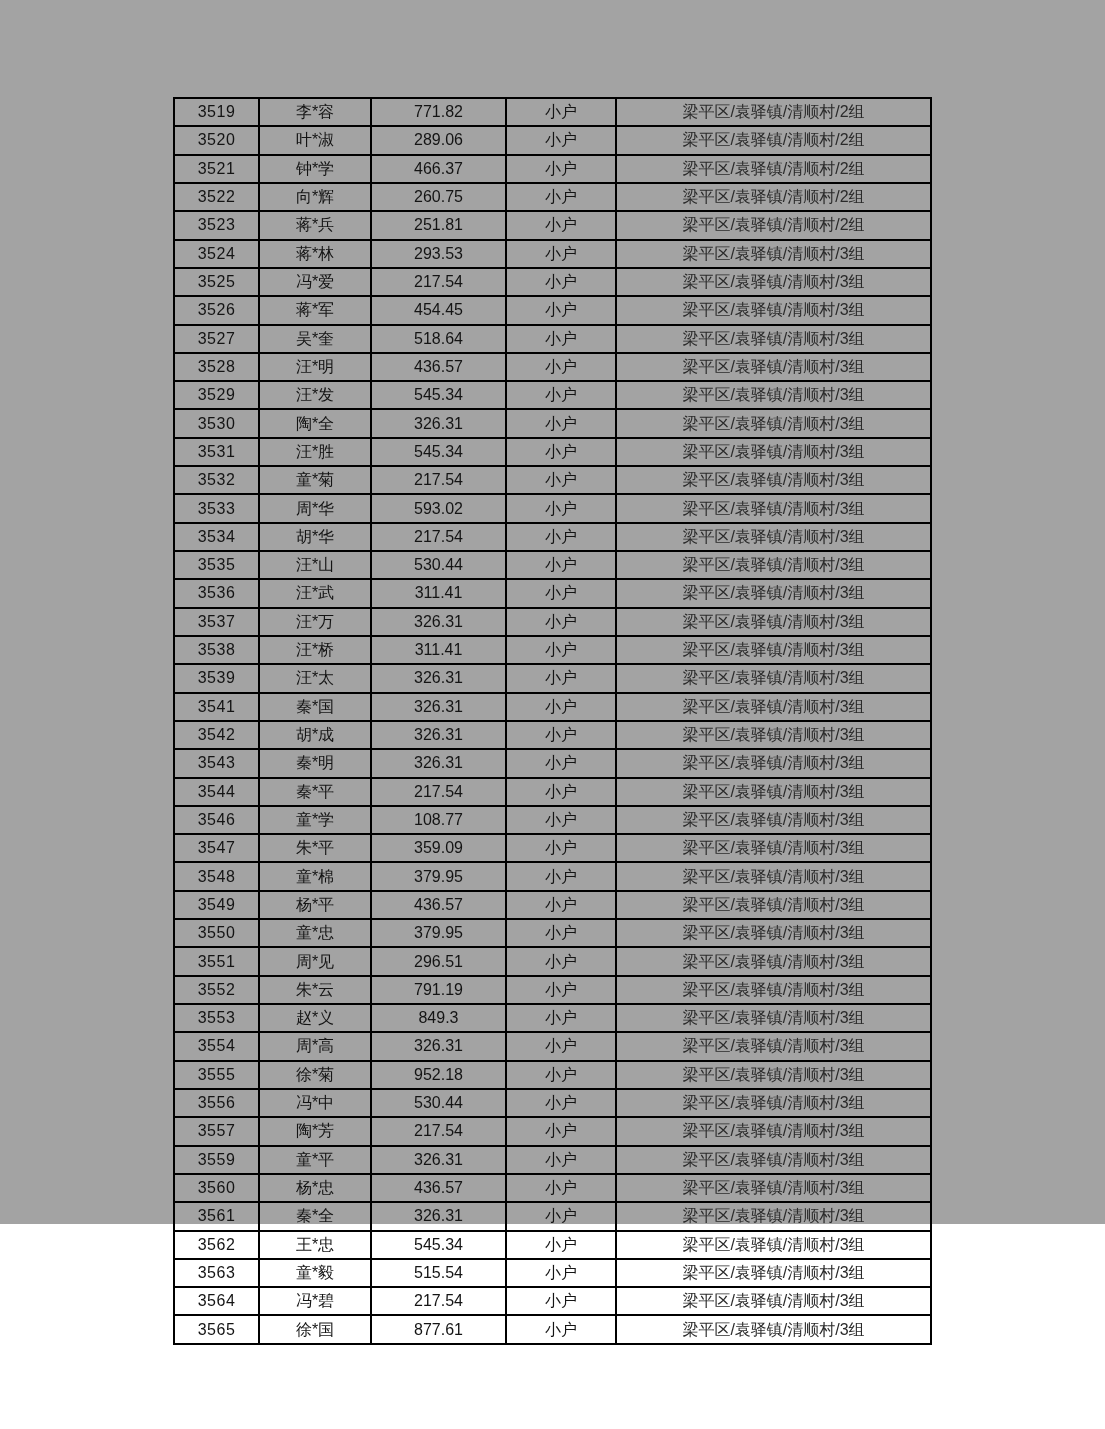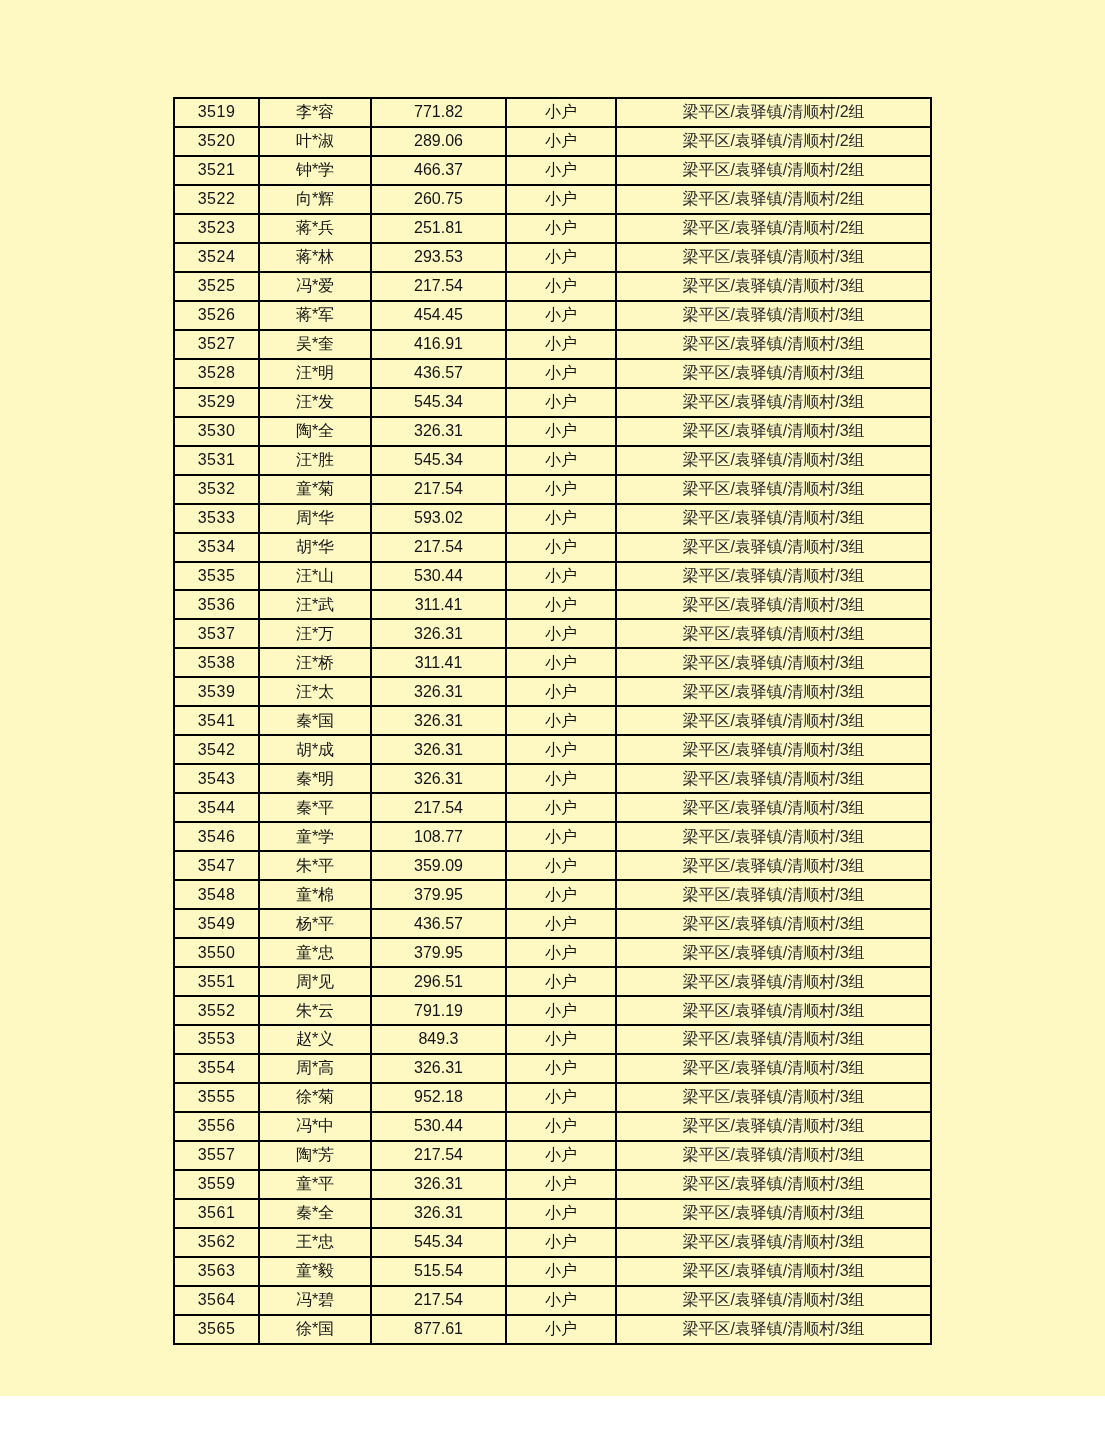--- a/index.html
+++ b/index.html
@@ -12,22 +12,22 @@
     height: 1429px;
     position: relative;
     font-family: "Liberation Sans", "DejaVu Sans", sans-serif;
     color: #141414;
   }
   .page {
     position: absolute;
     left: 0;
     top: 0;
     width: 1105px;
-    height: 1396px;
-    background: #fef9c3;
+    height: 1224px;
+    background: #a3a3a3;
   }
   table.data-table {
     position: absolute;
     left: 173px;
     top: 97px;
     width: 757px;
     height: 1248px;
     border-collapse: collapse;
     table-layout: fixed;
   }
@@ -113,21 +113,21 @@
         <tr>
     <td class="col-id">3526</td>
     <td class="col-name">蒋*军</td>
     <td class="col-amount">454.45</td>
     <td class="col-type">小户</td>
     <td class="col-loc">梁平区/袁驿镇/清顺村/3组</td>
   </tr>
         <tr>
     <td class="col-id">3527</td>
     <td class="col-name">吴*奎</td>
-    <td class="col-amount">416.91</td>
+    <td class="col-amount">518.64</td>
     <td class="col-type">小户</td>
     <td class="col-loc">梁平区/袁驿镇/清顺村/3组</td>
   </tr>
         <tr>
     <td class="col-id">3528</td>
     <td class="col-name">汪*明</td>
     <td class="col-amount">436.57</td>
     <td class="col-type">小户</td>
     <td class="col-loc">梁平区/袁驿镇/清顺村/3组</td>
   </tr>
@@ -317,20 +317,27 @@
     <td class="col-id">3557</td>
     <td class="col-name">陶*芳</td>
     <td class="col-amount">217.54</td>
     <td class="col-type">小户</td>
     <td class="col-loc">梁平区/袁驿镇/清顺村/3组</td>
   </tr>
         <tr>
     <td class="col-id">3559</td>
     <td class="col-name">童*平</td>
     <td class="col-amount">326.31</td>
+    <td class="col-type">小户</td>
+    <td class="col-loc">梁平区/袁驿镇/清顺村/3组</td>
+  </tr>
+        <tr>
+    <td class="col-id">3560</td>
+    <td class="col-name">杨*忠</td>
+    <td class="col-amount">436.57</td>
     <td class="col-type">小户</td>
     <td class="col-loc">梁平区/袁驿镇/清顺村/3组</td>
   </tr>
         <tr>
     <td class="col-id">3561</td>
     <td class="col-name">秦*全</td>
     <td class="col-amount">326.31</td>
     <td class="col-type">小户</td>
     <td class="col-loc">梁平区/袁驿镇/清顺村/3组</td>
   </tr>

